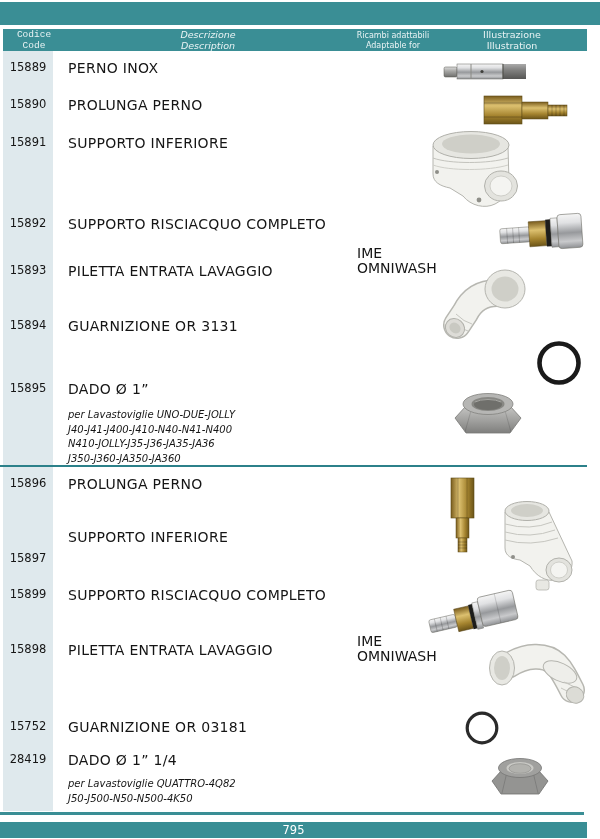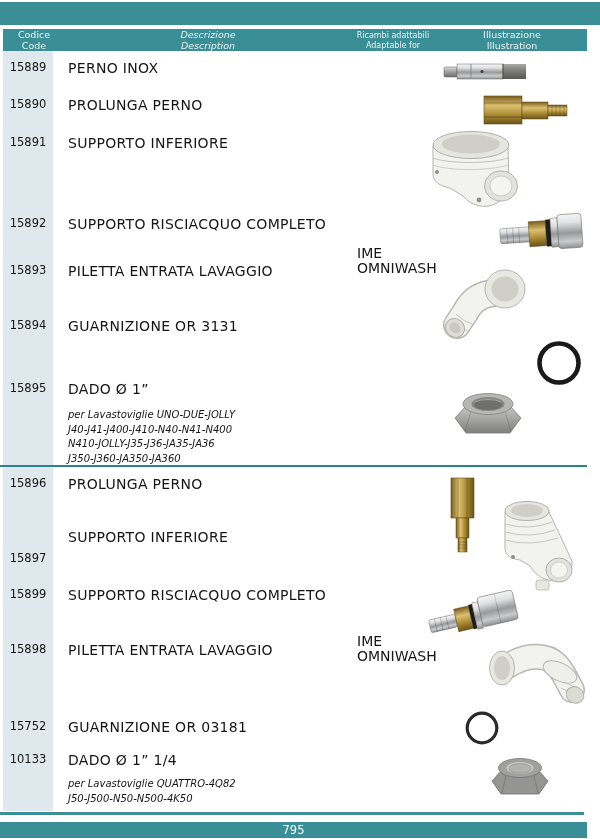--- a/index.html
+++ b/index.html
@@ -2,21 +2,21 @@
 <html><head>
 <meta charset="utf-8">
 <style>
   html,body{margin:0;padding:0;background:#ffffff;}
   .page{position:relative;width:600px;height:839px;background:#ffffff;overflow:hidden;
         font-family:"DejaVu Sans","Liberation Sans",sans-serif;color:#111;}
   .topbar{position:absolute;left:0;top:2px;width:600px;height:23px;background:#3a8e95;}
   .hdr{position:absolute;left:3px;top:29px;width:584px;height:22px;background:#3a8e95;}
   .hdr-cell{position:absolute;top:1px;color:#e9f3f4;text-align:center;white-space:pre-line;
             font-size:9.5px;line-height:10.5px;}
-  .hc0{left:0;width:62px;}
+  .hc0{left:0;width:62px;font-family:Liberation Mono, monospace;}
   .hc1{left:130px;width:150px;font-style:italic;}
   .hc2{left:320px;width:140px;font-size:8px;line-height:9.5px;top:2px;}
   .hc3{left:454px;width:110px;}
   .codecol{position:absolute;left:3px;top:51px;width:50px;height:760px;background:#dfe9ed;}
   .code{position:absolute;left:3px;width:50px;text-align:center;font-size:11.5px;color:#151515;}
   .desc{position:absolute;left:68px;font-size:14px;letter-spacing:0.3px;color:#151515;white-space:nowrap;}
   .note{position:absolute;left:68px;font-size:10px;font-style:italic;line-height:14.5px;
         white-space:pre-line;color:#151515;}
   .adaptable{position:absolute;left:357px;font-size:14px;line-height:15px;white-space:pre-line;color:#151515;}
   .divider{position:absolute;left:0;top:465px;width:587px;height:2px;background:#2c818a;}
@@ -106,21 +106,21 @@
   <div class="code" style="top:476px">15896</div>
   <div class="desc" style="top:476px">PROLUNGA PERNO</div>
   <div class="code" style="top:551px">15897</div>
   <div class="desc" style="top:529px">SUPPORTO INFERIORE</div>
   <div class="code" style="top:587px">15899</div>
   <div class="desc" style="top:587px">SUPPORTO RISCIACQUO COMPLETO</div>
   <div class="code" style="top:642px">15898</div>
   <div class="desc" style="top:642px">PILETTA ENTRATA LAVAGGIO</div>
   <div class="code" style="top:719px">15752</div>
   <div class="desc" style="top:719px">GUARNIZIONE OR 03181</div>
-  <div class="code" style="top:752px">10133</div>
+  <div class="code" style="top:752px">28419</div>
   <div class="desc" style="top:752px">DADO Ø 1” 1/4</div>
   <div class="note" style="top:777px">per Lavastoviglie QUATTRO-4Q82
 J50-J500-N50-N500-4K50</div>
 
   <div class="adaptable" style="top:634px">IME
 OMNIWASH</div>
 
   <svg class="illus" style="left:441px;top:59px" width="90" height="26" viewBox="0 0 90 26">
     <rect x="3" y="8" width="13" height="10" rx="1.5" fill="url(#steelV)" stroke="#55554f" stroke-width="0.5"></rect>
     <rect x="16" y="5" width="46" height="15" fill="url(#chromeV)" stroke="#66665f" stroke-width="0.5"></rect>

